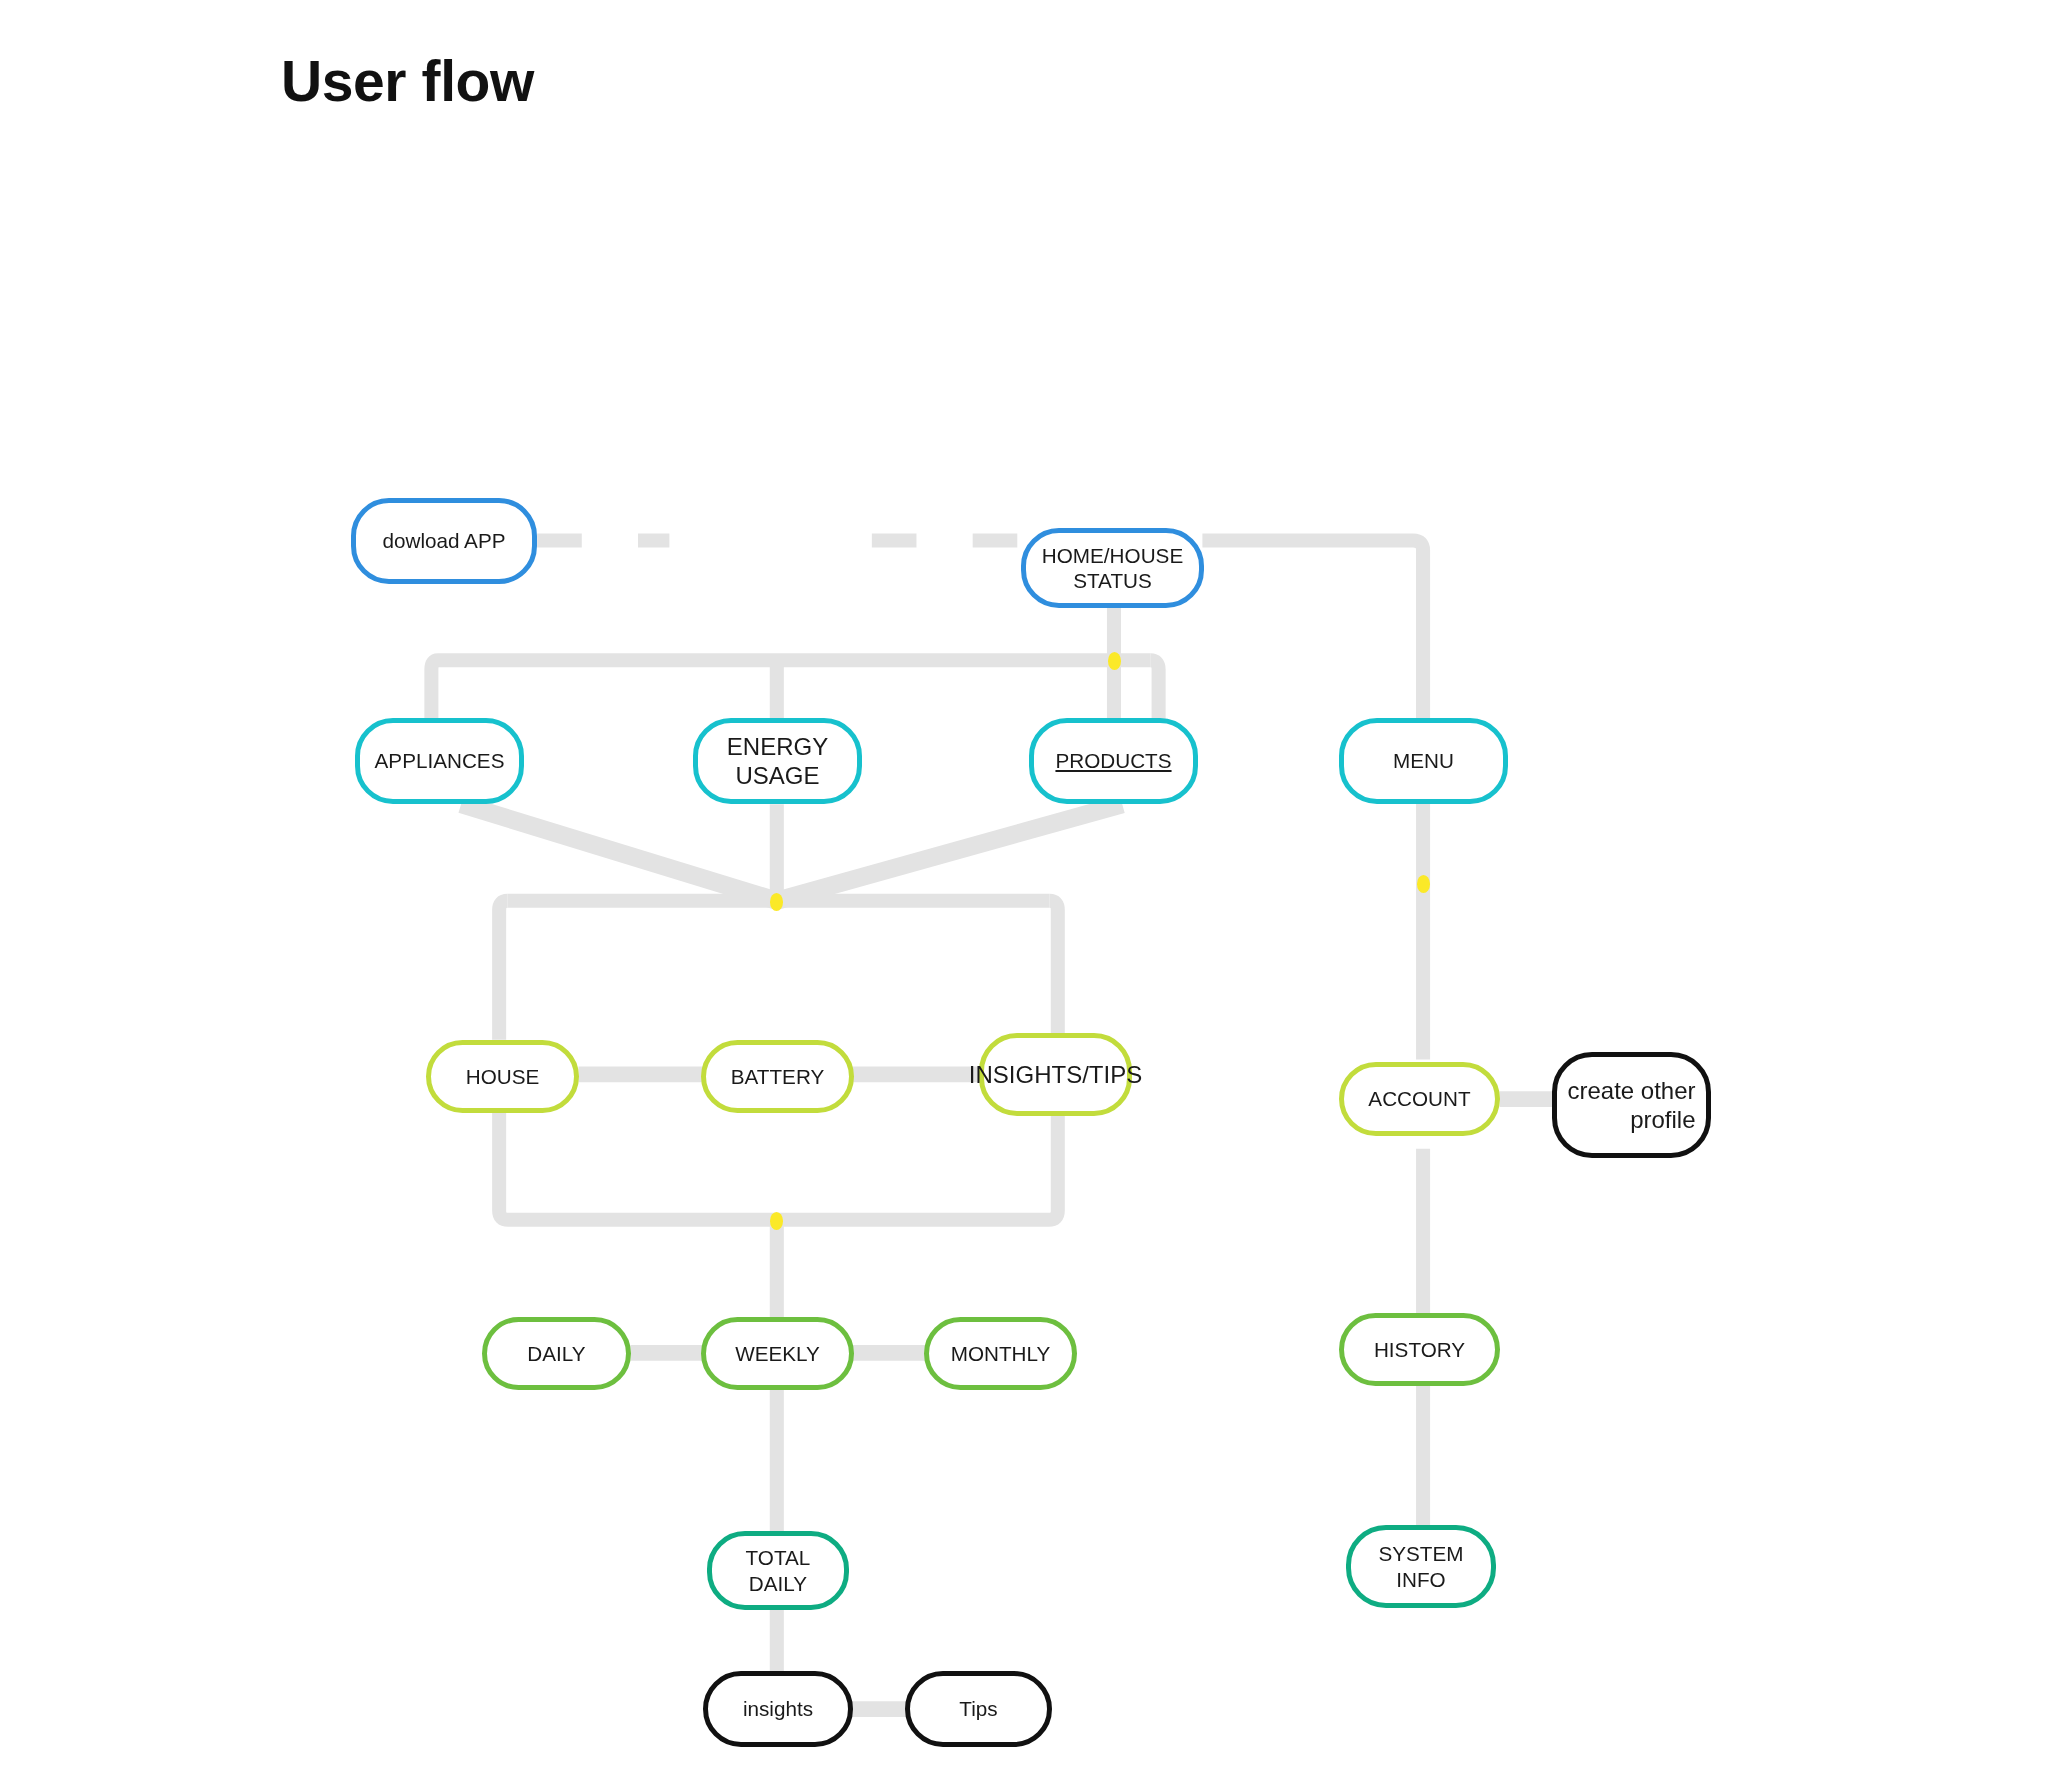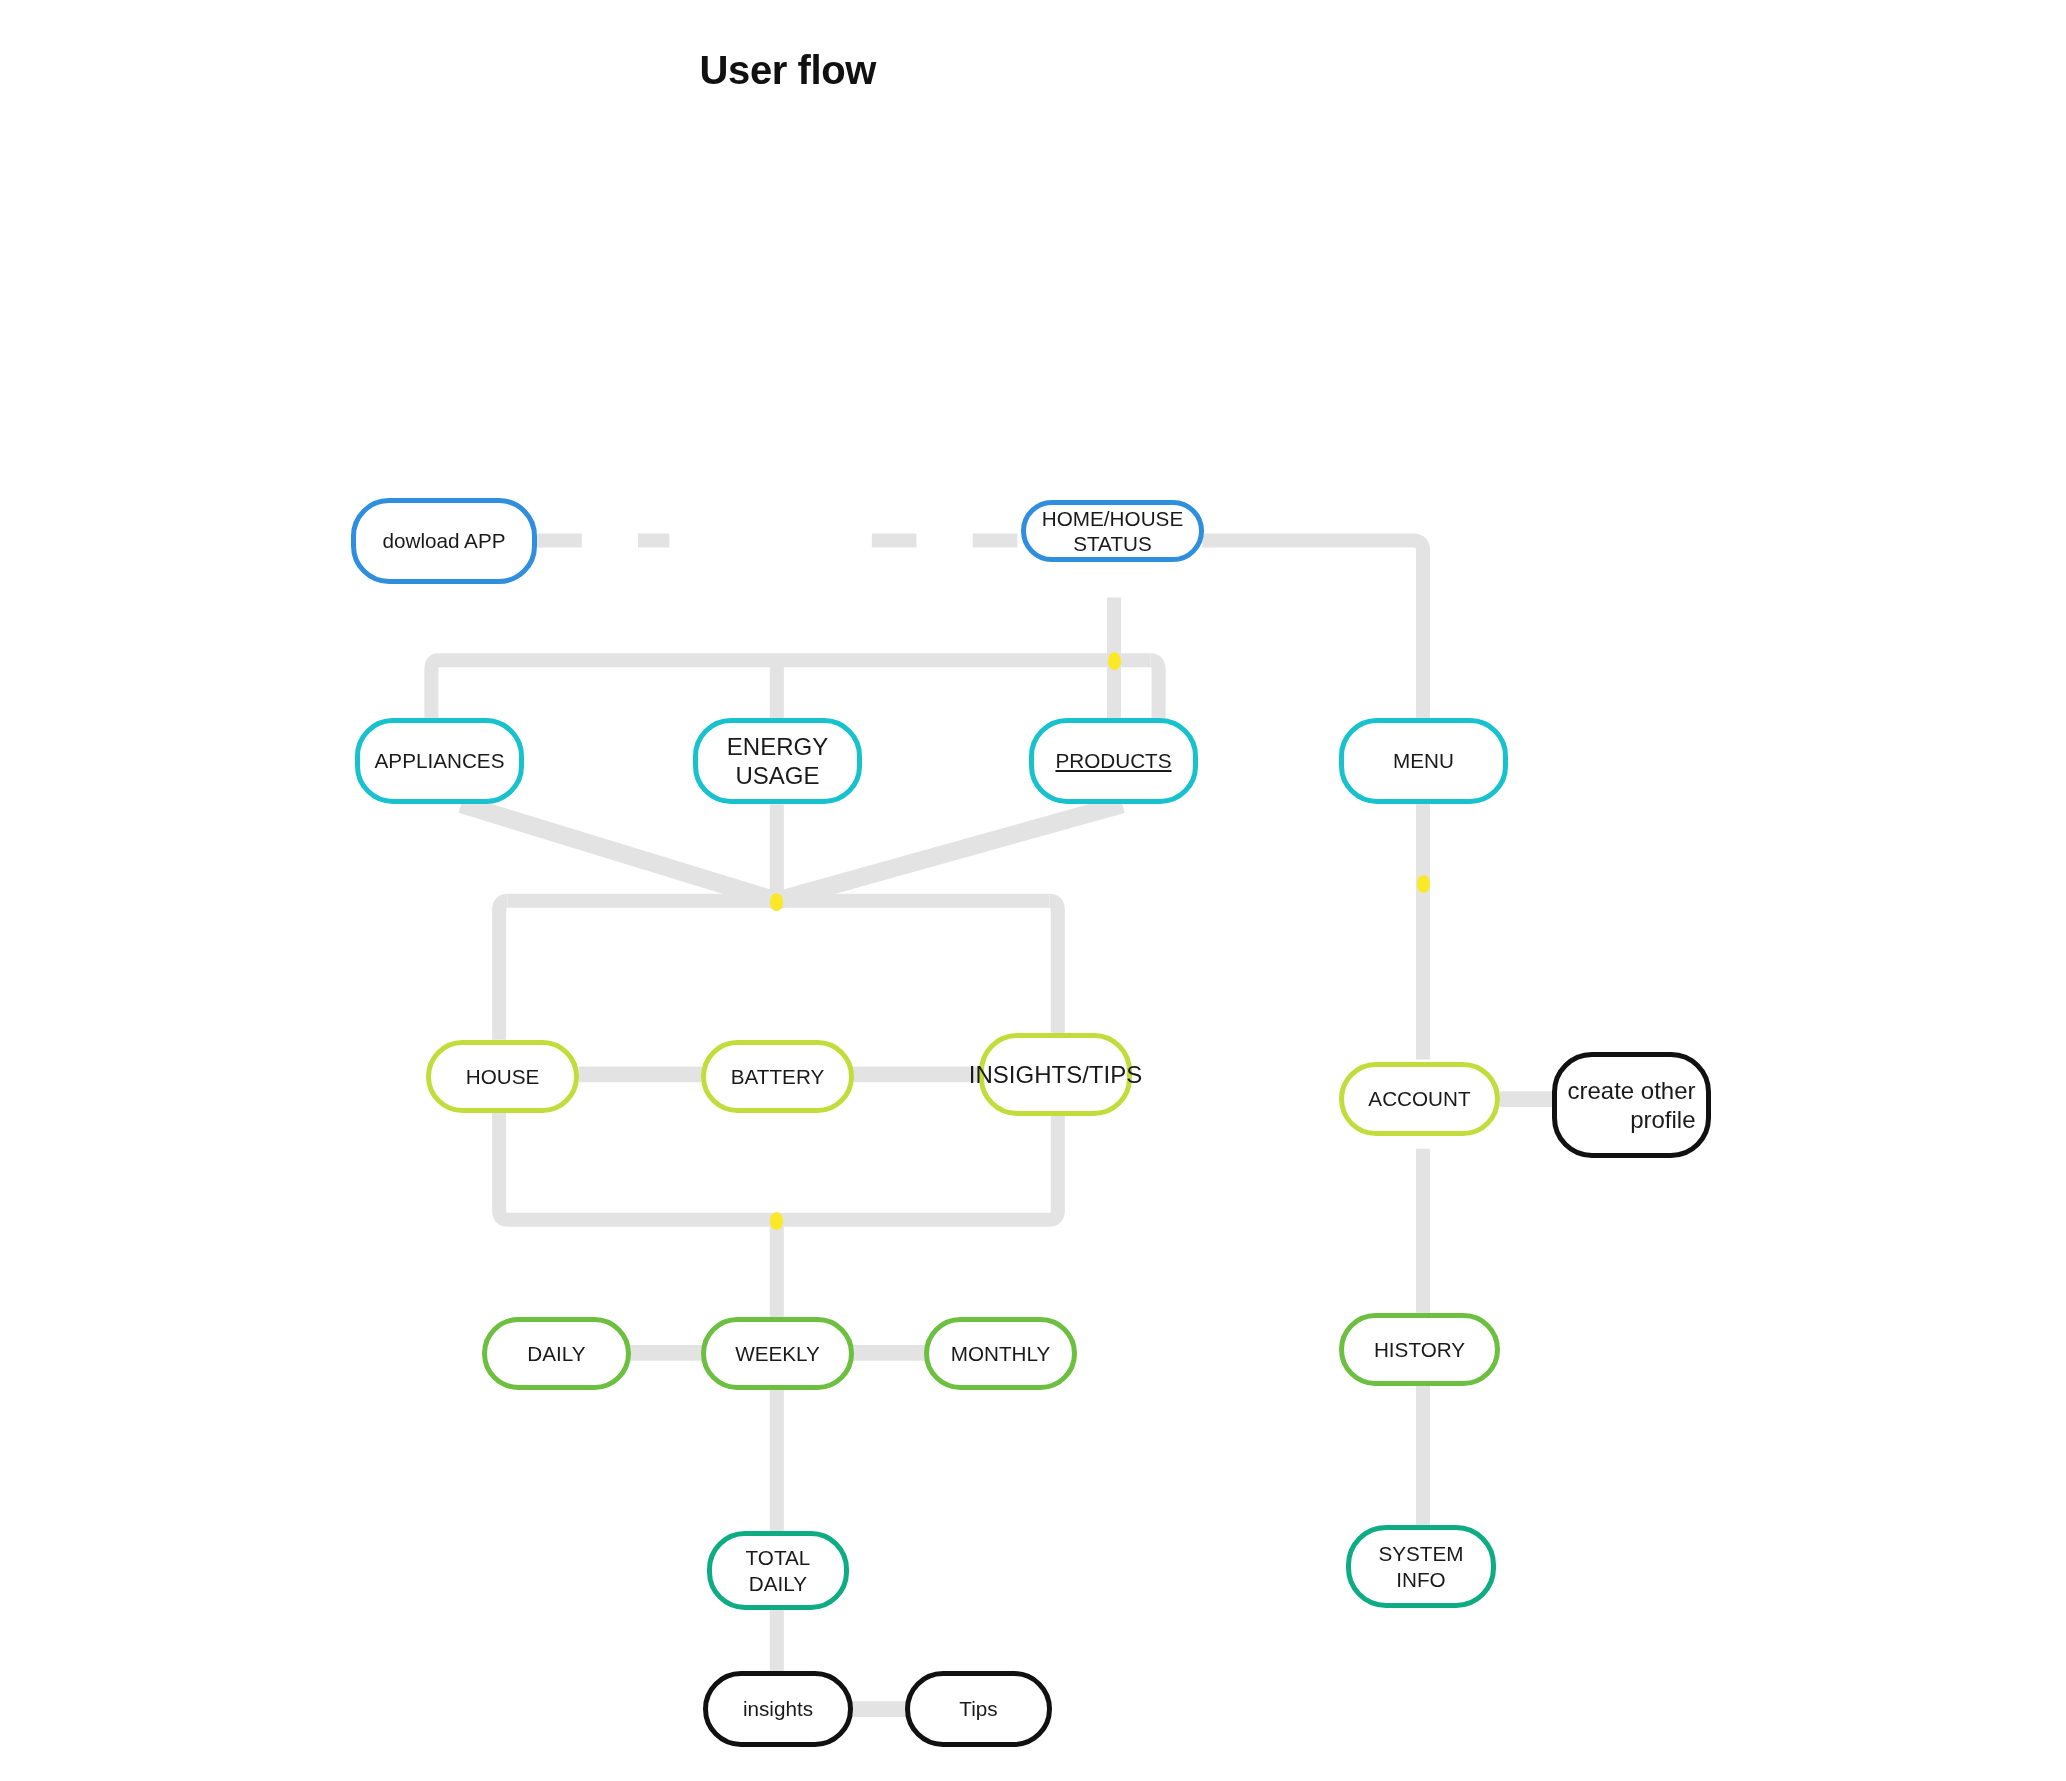--- a/index.html
+++ b/index.html
@@ -20,26 +20,25 @@
   }
 
   
   #header {
     position: absolute;
     left: 281px;
     top: 48px;
     width: 595px;
   }
   #page-title {
-    font-size: 40px;
+    font-size: 57px;
     font-weight: bold;
     letter-spacing: -0.4px;
     margin: 0 0 43px 0;
     color: #111111;
-    text-align: right;
   }
   #page-desc {
     font-size: 22px;
     line-height: 1.52;
     margin: 0;
     color: #1f1f1f;
     max-width: 570px;
   }
 
   
@@ -161,21 +160,21 @@
     <div class="dot" style="left:1108px; top:652px;"></div>
     <div class="dot" style="left:770px;  top:893px;"></div>
     <div class="dot" style="left:770px; top:1212px;"></div>
     <div class="dot" style="left:1417px; top:875px;"></div>
 
     <div class="node blue lbl-18" style="left:351px; top:498px; width:186px; height:86px;">
       <span class="node-label">dowload APP</span>
     </div>
 
 
-    <div class="node blue lbl-18" style="left:1021px; top:500px; width:183px; height:62px;">
+    <div class="node blue lbl-18" style="left:1021px; top:528px; width:183px; height:80px;">
       <span class="node-label">HOME/HOUSE
 STATUS</span>
     </div>
 
     <div class="node cyan lbl-18" style="left:355px; top:718px; width:169px; height:86px;">
       <span class="node-label">APPLIANCES</span>
     </div>
 
     <div class="node cyan lbl-17" style="left:693px; top:718px; width:169px; height:86px;">
       <span class="node-label">ENERGY USAGE</span>

